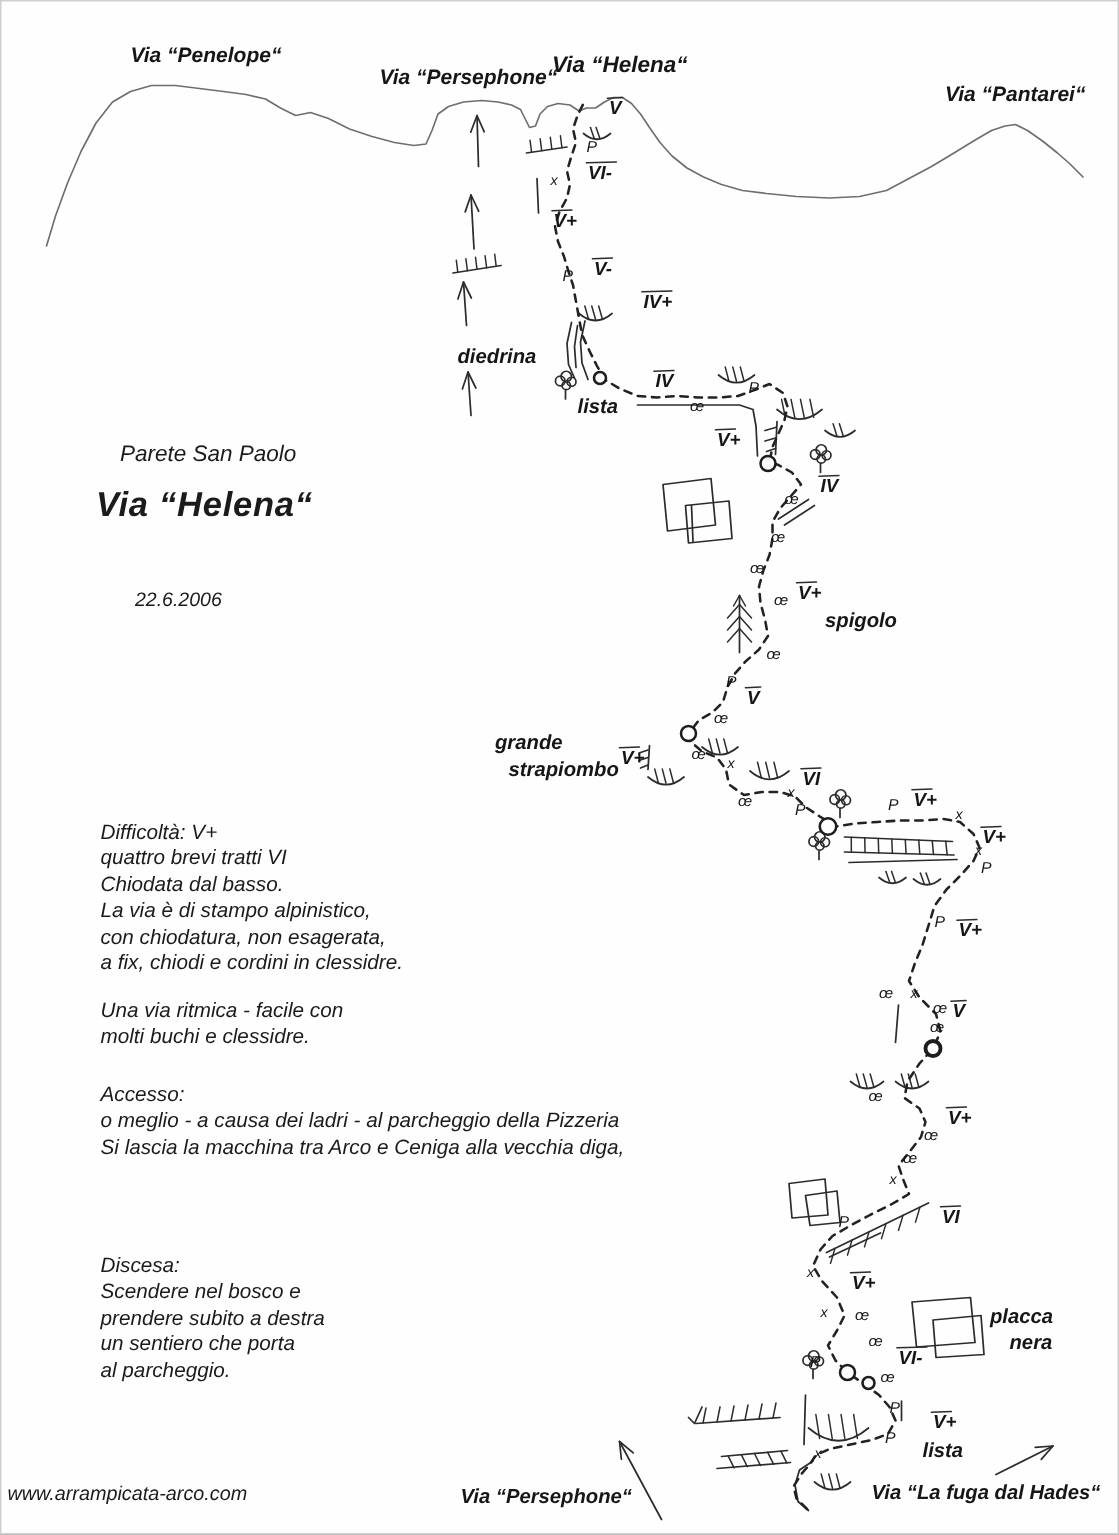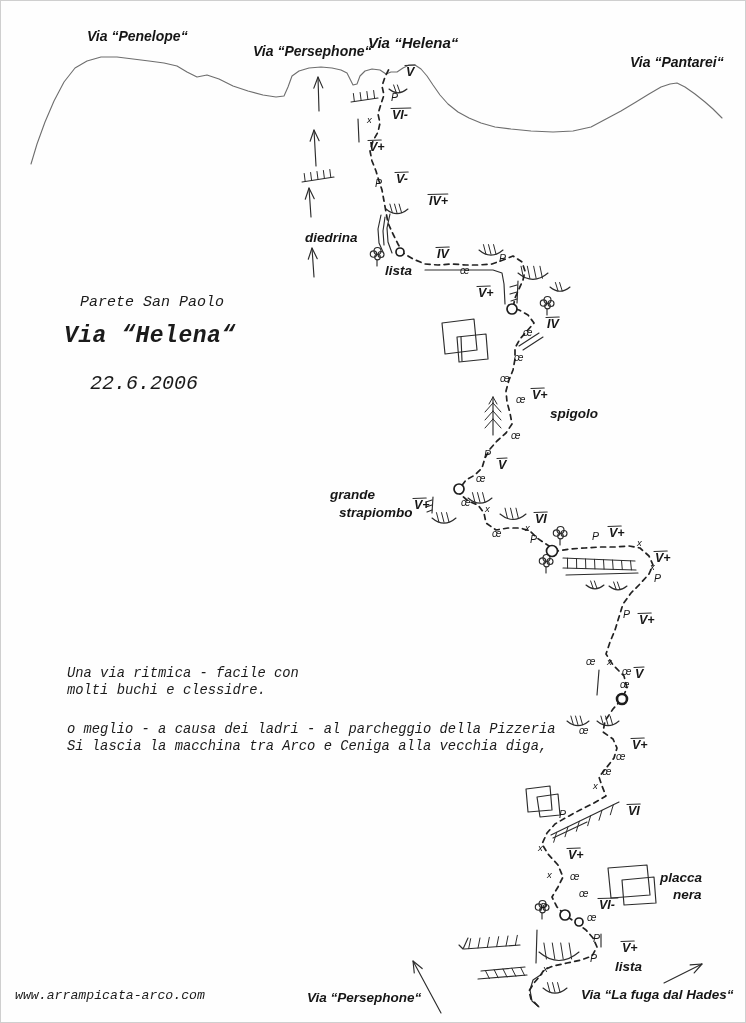--- a/index.html
+++ b/index.html
@@ -1,23 +1,23 @@
 <!DOCTYPE html>
 <html><head>
 <meta charset="utf-8">
 <style>
   html,body{margin:0;padding:0;background:#888;}
   .page{position:relative;width:746px;height:1023px;background:#fefefe;
     border:1px solid #cfcfcf;box-sizing:border-box;overflow:hidden;
     font-family:"Liberation Sans",sans-serif;color:#1b1b1b;}
   #topo{position:absolute;left:0;top:0;width:746px;height:1023px;}
-  .block{position:absolute;font-style:italic;white-space:nowrap;font-family:Liberation Mono, monospace;}
+  .block{position:absolute;font-style:italic;white-space:nowrap;}
   .area{font-size:15px;}
   .title{font-size:23px;font-weight:600;letter-spacing:.5px;}
-  .date{font-size:20px;}
+  .date{font-size:13px;margin-top:20px;}
   .team{font-size:13.5px;line-height:15.7px;}
   .para{font-size:13.8px;line-height:17.4px;}
   .site{font-size:13.2px;}
   
   .sky{fill:none;stroke:#6e6e6e;stroke-width:1.1;stroke-linejoin:round;stroke-linecap:round;}
   .route{fill:none;stroke:#222;stroke-width:1.7;stroke-dasharray:5 4.5;stroke-linecap:round;stroke-linejoin:round;}
   .ln{fill:none;stroke:#2c2c2c;stroke-width:1.15;stroke-linecap:round;stroke-linejoin:round;}
   .lnt{fill:none;stroke:#2c2c2c;stroke-width:1;stroke-linecap:round;}
   .ring{fill:#fefefe;stroke:#1d1d1d;}
   text{font-family:"Liberation Sans",sans-serif;fill:#161616;font-style:italic;}
@@ -309,26 +309,42 @@
       <polyline points="421.17721800303497,967.5517328954863 412,960 413.2529781037354,971.8186313028016" class="ln" stroke-width="1.4"></polyline>
       <line x1="663" y1="982" x2="701" y2="963" class="ln" stroke-width="1.4"></line>
       <polyline points="693.1737620787508,971.9442719099992 701,963 689.1488397192511,963.8944271909999" class="ln" stroke-width="1.4"></polyline>
     </svg>
 
   <div class="block area" style="left:79px;top:293px">Parete San Paolo</div>
   <div class="block title" style="left:63px;top:322px">Via “Helena“</div>
   <div class="block date" style="left:89px;top:371px">22.6.2006</div>
 
 
+  <div class="block para" style="left:66px;top:545px">
+    <div>Difficoltà: V+</div>
+    <div>quattro brevi tratti VI</div>
+    <div>Chiodata dal basso.</div>
+    <div>La via è di stampo alpinistico,</div>
+    <div>con chiodatura, non esagerata,</div>
+    <div>a fix, chiodi e cordini in clessidre.</div>
+  </div>
 
   <div class="block para" style="left:66px;top:664px">
     <div>Una via ritmica - facile con</div>
     <div>molti buchi e clessidre.</div>
   </div>
 
   <div class="block para" style="left:66px;top:720px">
+    <div>Accesso:</div>
     <div>o meglio - a causa dei ladri - al parcheggio della Pizzeria</div>
     <div>Si lascia la macchina tra Arco e Ceniga alla vecchia diga,</div>
   </div>
 
-
-  <div class="block site" style="left:14px;top:987px">www.arrampicata-arco.com</div>
+  <div class="block para" style="left:66px;top:834px">
+    <div>Discesa:</div>
+    <div>Scendere nel bosco e</div>
+    <div>prendere subito a destra</div>
+    <div>un sentiero che porta</div>
+    <div>al parcheggio.</div>
+  </div>
+
+  <div class="block site" style="left:4px;top:987px">www.arrampicata-arco.com</div>
 </div>
 
 </body></html>

